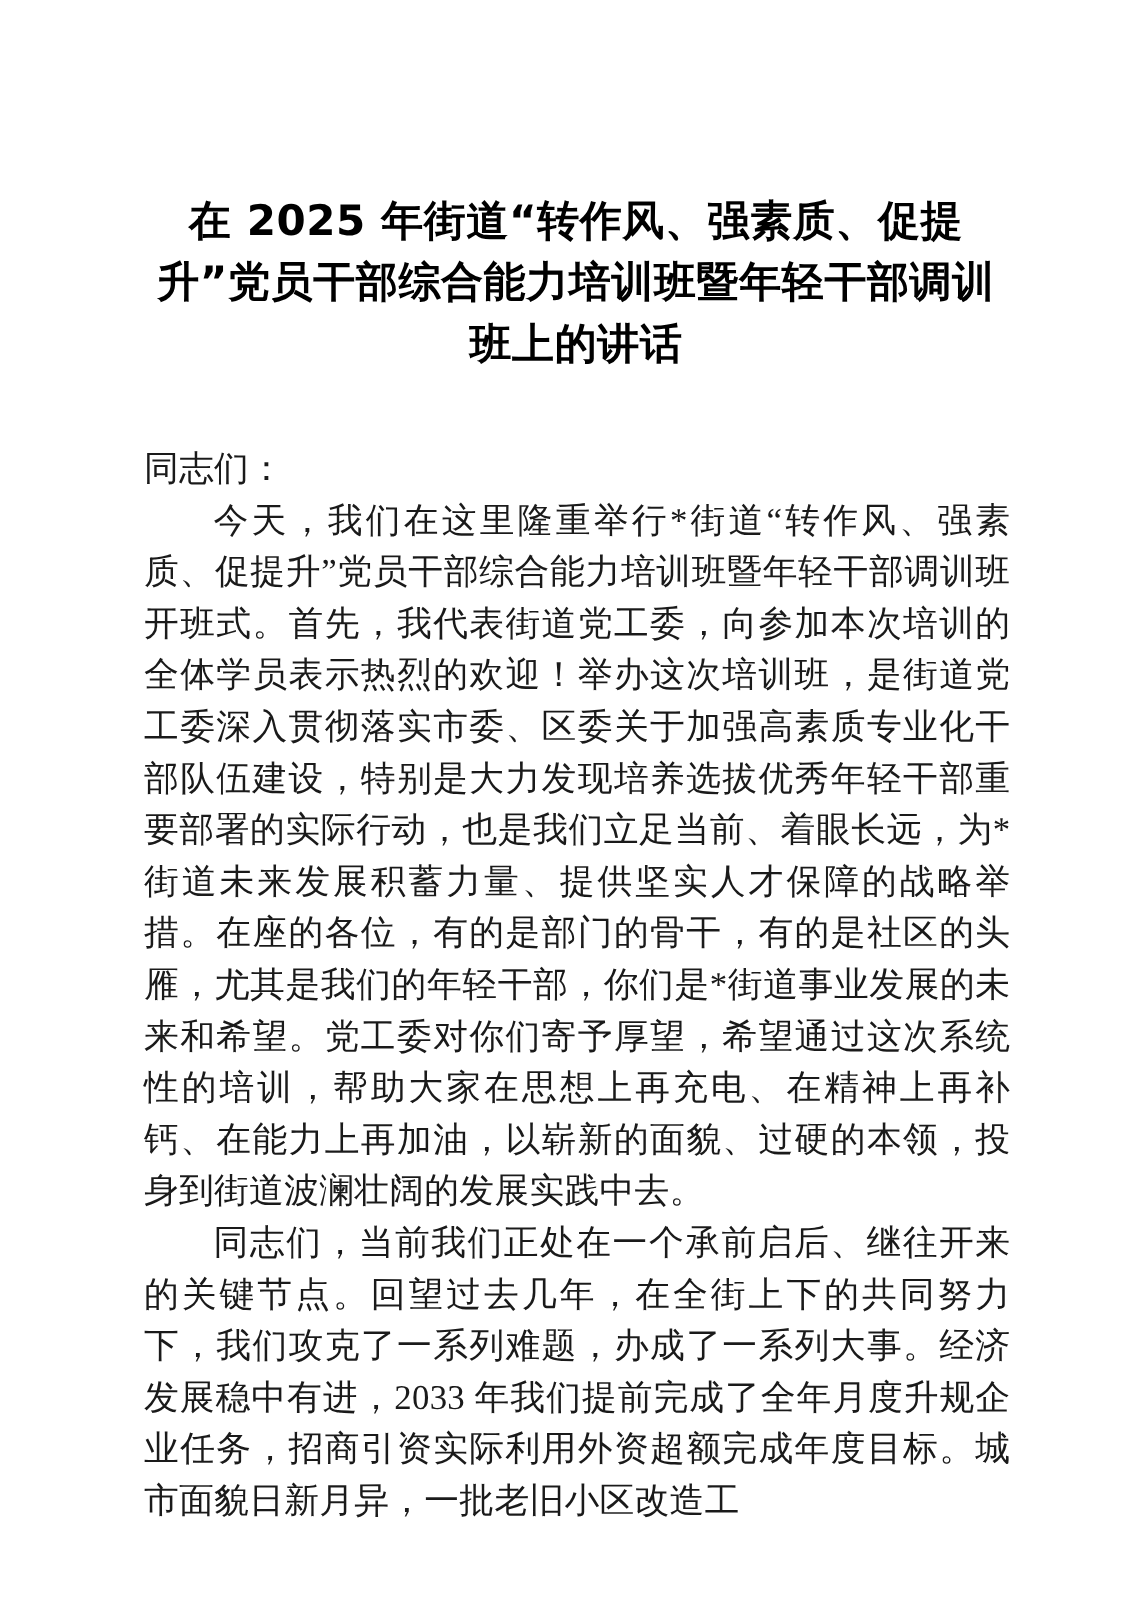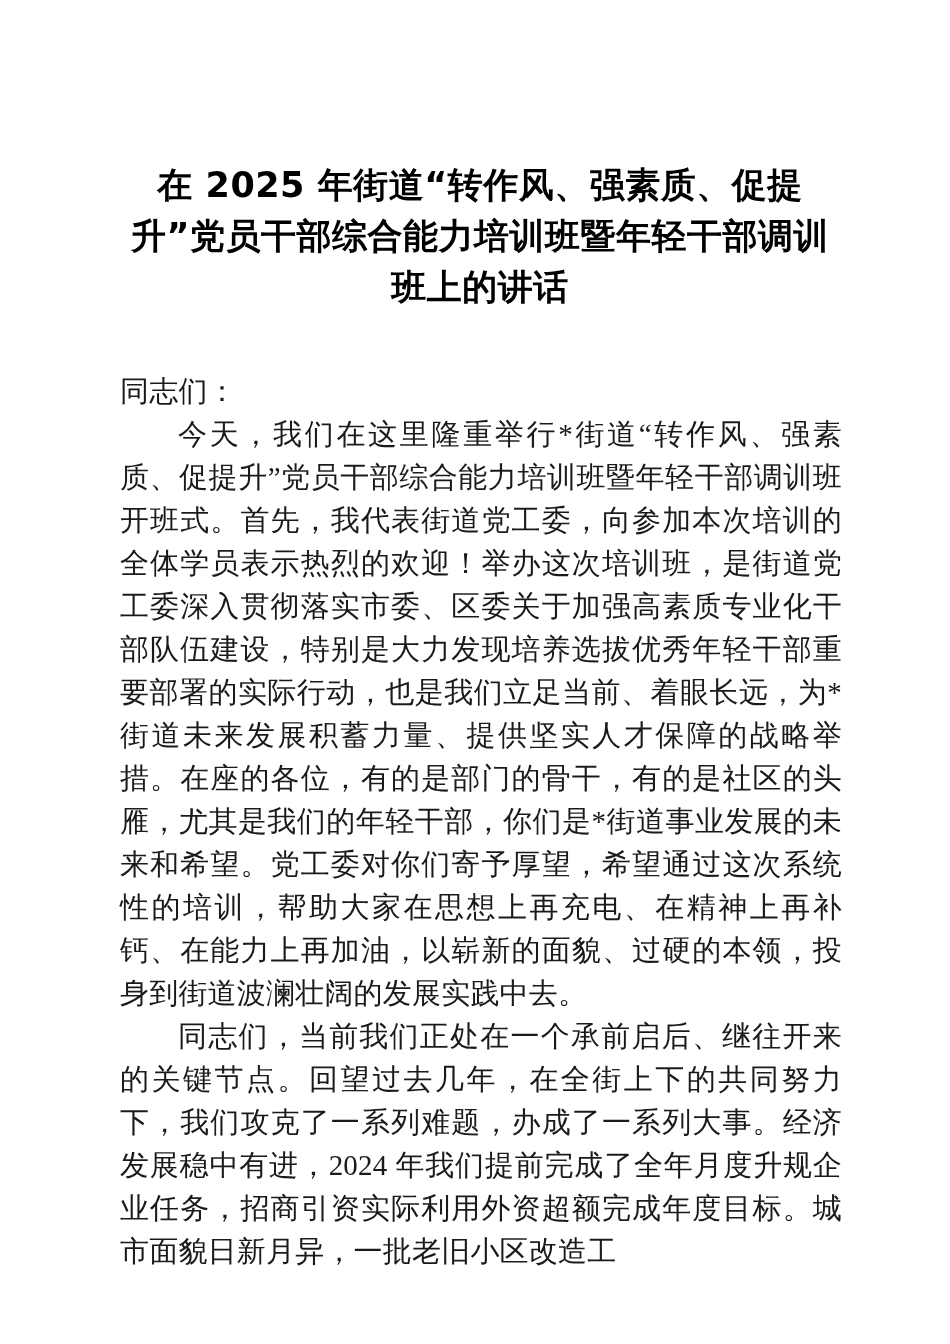--- a/index.html
+++ b/index.html
@@ -75,17 +75,17 @@
 <div class="page">
 
   <div class="doc-title">在 2025 年街道“转作风、强素质、促提升”党员干部综合能力培训班暨年轻干部调训班上的讲话</div>
 
   <div class="body-wrap">
 
     <p class="para salutation">同志们：</p>
 
     <p class="para indent">今天，我们在这里隆重举行*街道“转作风、强素质、促提升”党员干部综合能力培训班暨年轻干部调训班开班式。首先，我代表街道党工委，向参加本次培训的全体学员表示热烈的欢迎！举办这次培训班，是街道党工委深入贯彻落实市委、区委关于加强高素质专业化干部队伍建设，特别是大力发现培养选拔优秀年轻干部重要部署的实际行动，也是我们立足当前、着眼长远，为*街道未来发展积蓄力量、提供坚实人才保障的战略举措。在座的各位，有的是部门的骨干，有的是社区的头雁，尤其是我们的年轻干部，你们是*街道事业发展的未来和希望。党工委对你们寄予厚望，希望通过这次系统性的培训，帮助大家在思想上再充电、在精神上再补钙、在能力上再加油，以崭新的面貌、过硬的本领，投身到街道波澜壮阔的发展实践中去。</p>
 
-    <p class="para indent">同志们，当前我们正处在一个承前启后、继往开来的关键节点。回望过去几年，在全街上下的共同努力下，我们攻克了一系列难题，办成了一系列大事。经济发展稳中有进，2024 年我们提前完成了全年月度升规企业任务，招商引资实际利用外资超额完成年度目标。城市面貌日新月异，一批老旧小区改造工</p>
+    <p class="para indent">同志们，当前我们正处在一个承前启后、继往开来的关键节点。回望过去几年，在全街上下的共同努力下，我们攻克了一系列难题，办成了一系列大事。经济发展稳中有进，2033 年我们提前完成了全年月度升规企业任务，招商引资实际利用外资超额完成年度目标。城市面貌日新月异，一批老旧小区改造工</p>
 
   </div>
 
 </div>
 
 </body></html>

